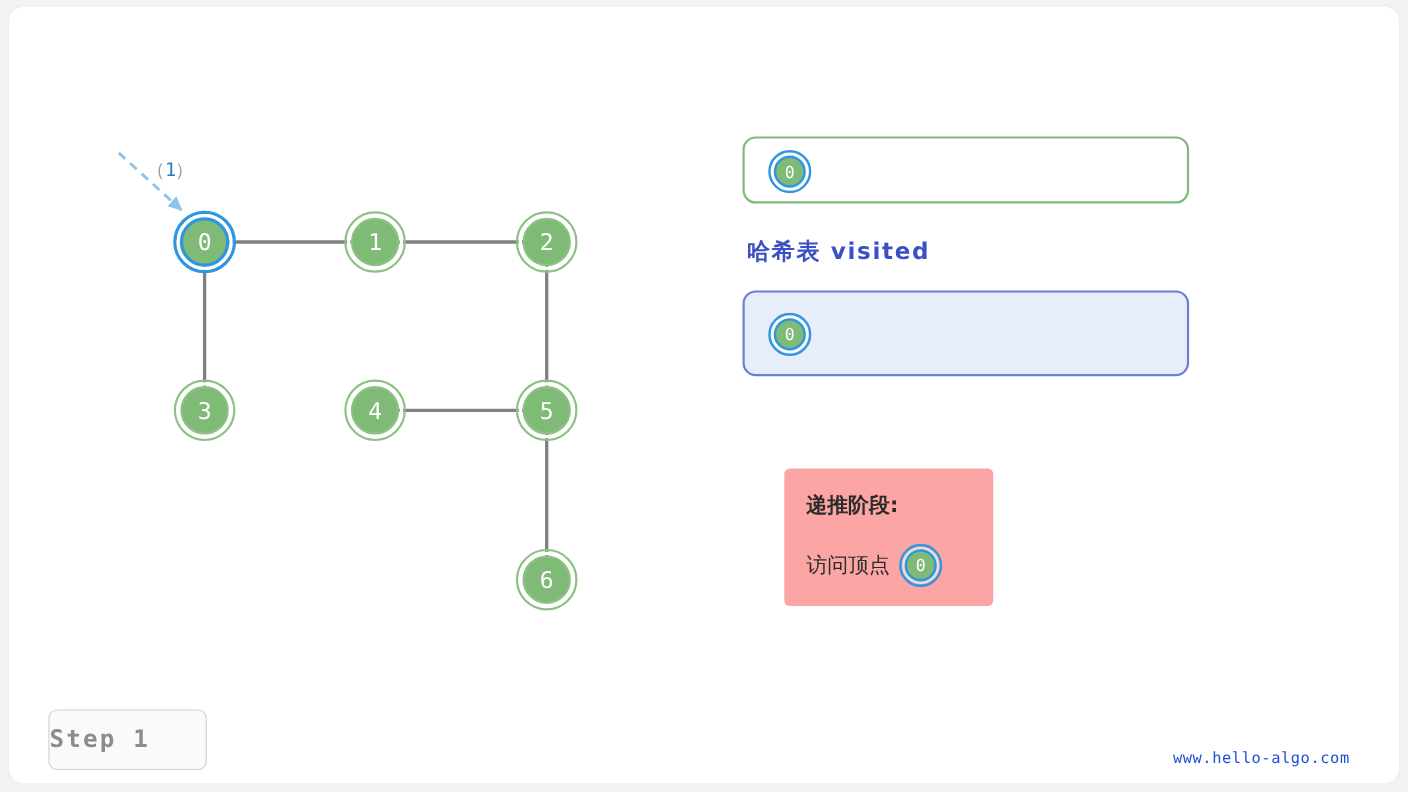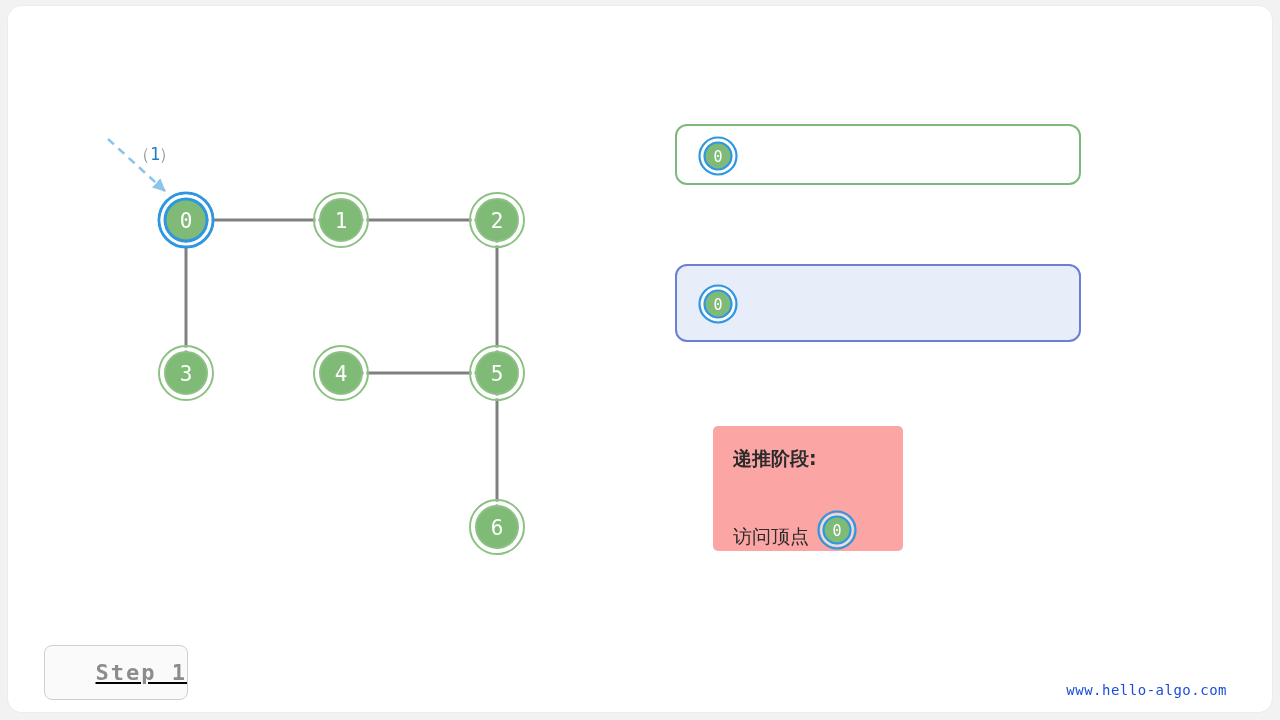--- a/index.html
+++ b/index.html
@@ -119,23 +119,23 @@
     top: 20px;
     font-family: "DejaVu Sans", "Liberation Sans", sans-serif;
     font-weight: bold;
     font-size: 19px;
     color: #2b2b2b;
     white-space: nowrap;
   }
   #info-line {
     position: absolute;
     left: 20px;
-    top: 84px;
+    top: 68px;
     display: flex;
-    align-items: flex-end;
+    align-items: center;
     gap: 8px;
   }
   #info-line-text {
     font-family: "DejaVu Sans", "Liberation Sans", sans-serif;
     font-size: 19px;
     color: #2b2b2b;
     white-space: nowrap;
   }
   #info-chip { position: relative; width: 40px; height: 40px; }
 
@@ -145,22 +145,21 @@
     left: 36px;
     top: 639px;
     width: 144px;
     height: 55px;
     box-sizing: border-box;
     border: 1px solid #cfcfcf;
     border-radius: 8px;
     background: #fafafa;
     display: flex;
     align-items: center;
-    justify-content: flex-end;
-    text-decoration: underline;
+    justify-content: flex-start;
   }
   #step-label {
     font-family: "DejaVu Sans Mono", monospace;
     font-weight: bold;
     font-size: 22px;
     letter-spacing: 2px;
     color: #8c8c8c;
   }
 
   
@@ -251,20 +250,21 @@
 
     <div class="seq-box" id="res-box">
       <svg class="chip" id="res-chip" viewBox="0 0 40 40">
         <circle cx="20" cy="20" r="18.5" fill="none" stroke="#2f96e0" stroke-width="2.2"></circle>
         <circle cx="20" cy="20" r="15.5" fill="none" stroke="#ffffff" stroke-width="2.6"></circle>
         <circle cx="20" cy="20" r="13.5" fill="#7fba76" stroke="#2f96e0" stroke-width="2.2"></circle>
         <text class="chip-num" x="20" y="25.5" text-anchor="middle">0</text>
       </svg>
     </div>
 
+    <div class="panel-heading" id="visited-heading">哈希表 visited</div>
 
     <div class="seq-box" id="visited-box">
       <svg class="chip" id="visited-chip" viewBox="0 0 40 40">
         <circle cx="20" cy="20" r="18.5" fill="none" stroke="#2f96e0" stroke-width="2.2"></circle>
         <circle cx="20" cy="20" r="15.5" fill="none" stroke="#ffffff" stroke-width="2.6"></circle>
         <circle cx="20" cy="20" r="13.5" fill="#7fba76" stroke="#2f96e0" stroke-width="2.2"></circle>
         <text class="chip-num" x="20" y="25.5" text-anchor="middle">0</text>
       </svg>
     </div>
 

